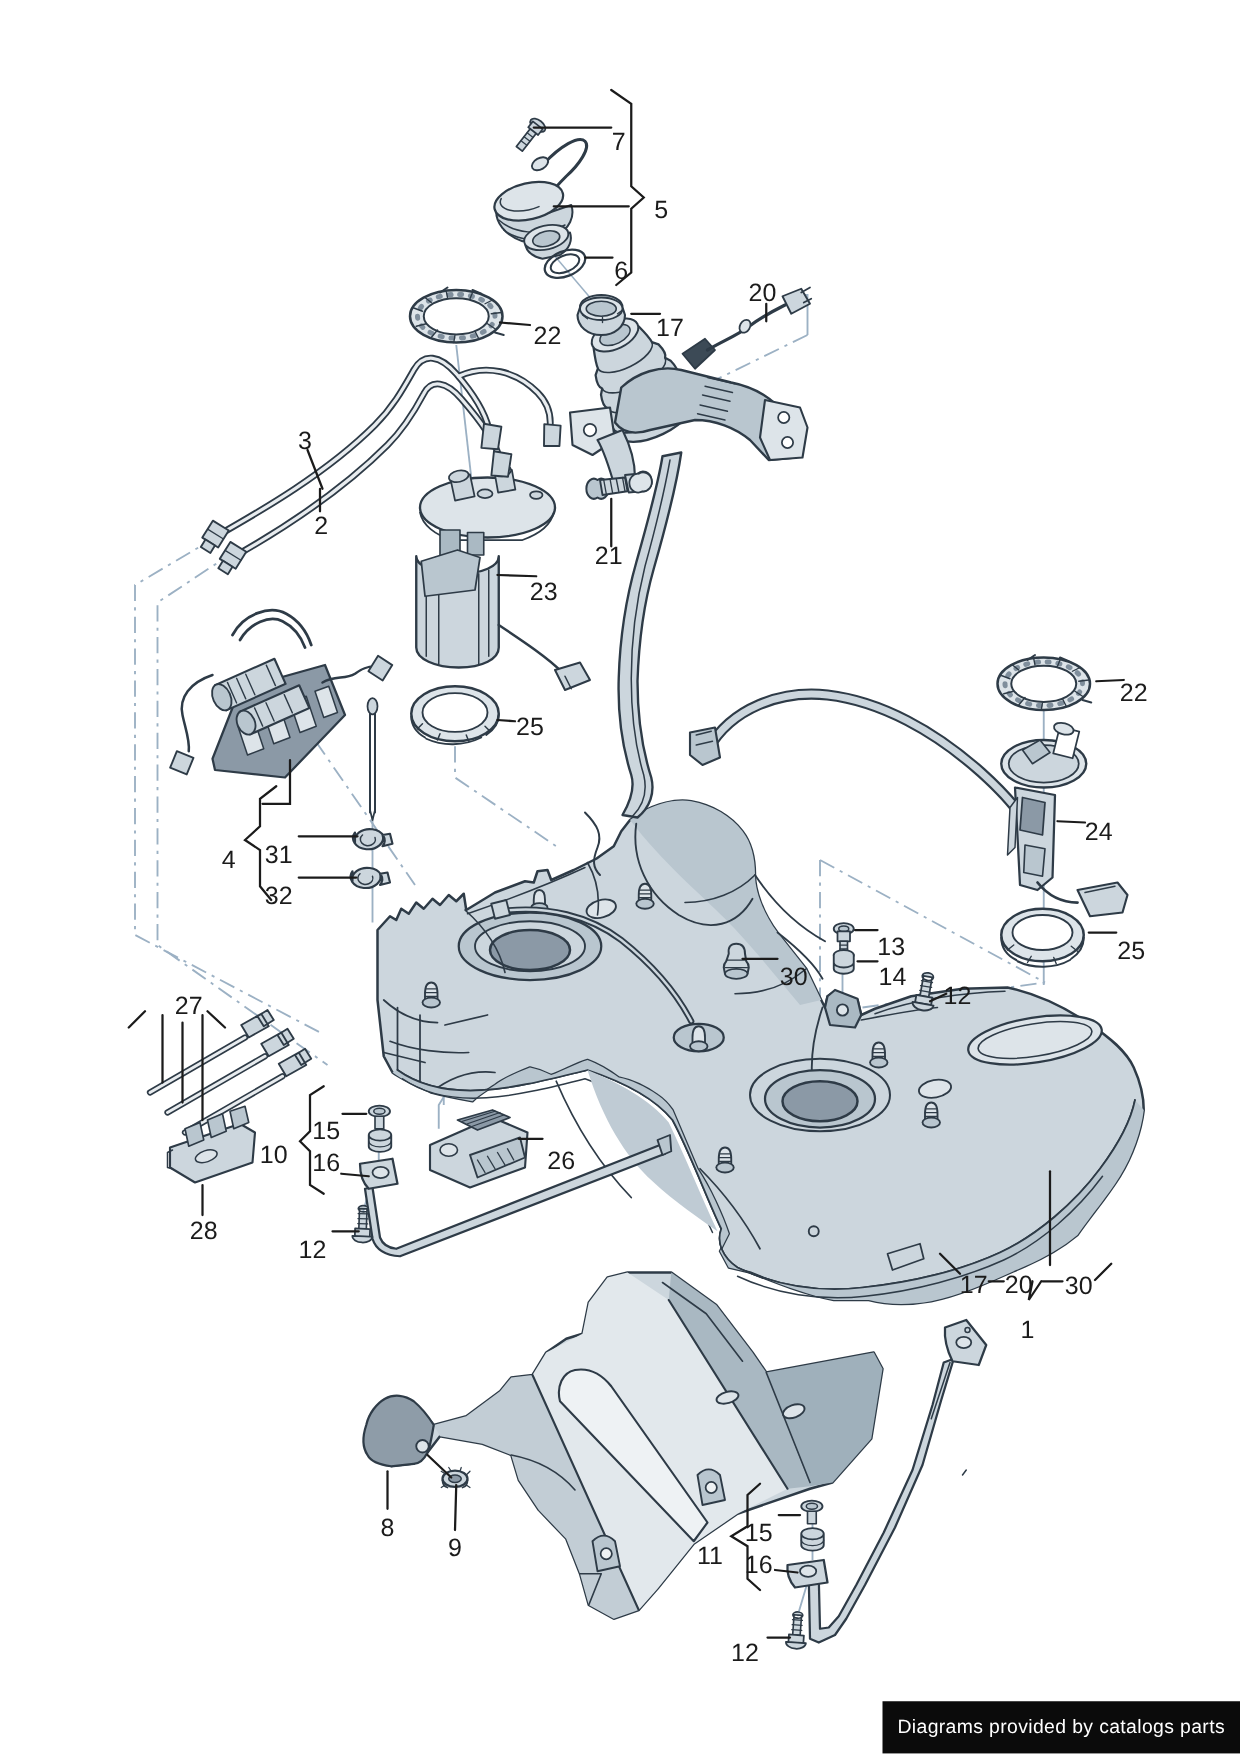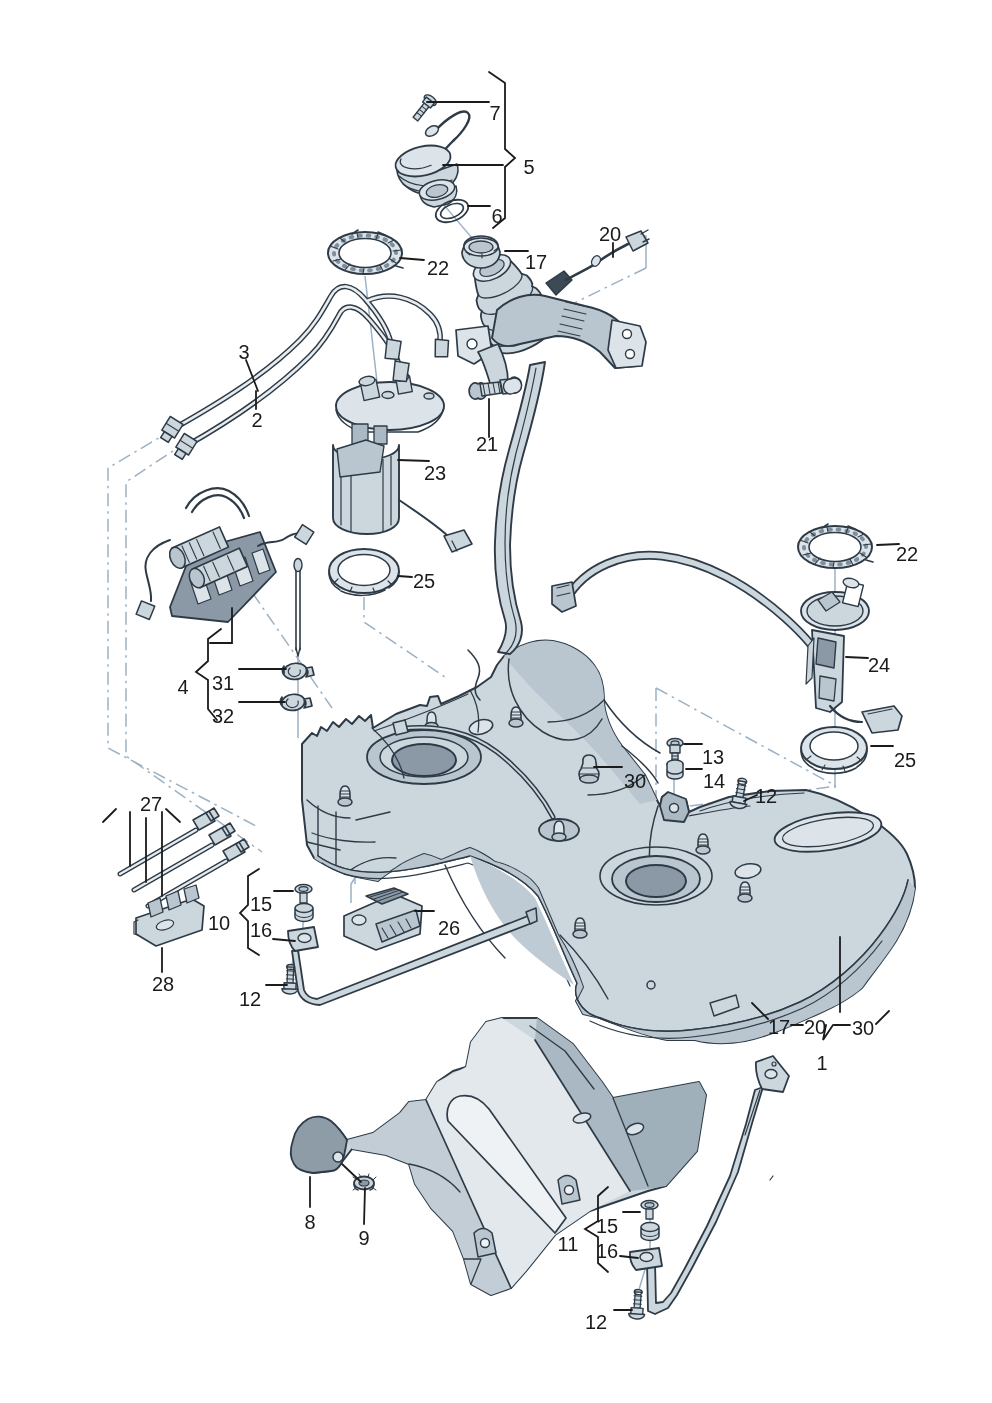--- a/index.html
+++ b/index.html
@@ -529,13 +529,14 @@
 <text x="863" y="1035">30</text>
 <text x="822" y="1070">1</text>
 <text x="310" y="1229">8</text>
 <text x="364" y="1245">9</text>
 <text x="568" y="1251">11</text>
 <text x="607" y="1233">15</text>
 <text x="607" y="1258">16</text>
 <text x="596" y="1329">12</text>
 </g>
 </svg>
+<div id="footer">Diagrams provided by catalogs parts</div>
 </div>
 
 </body></html>

